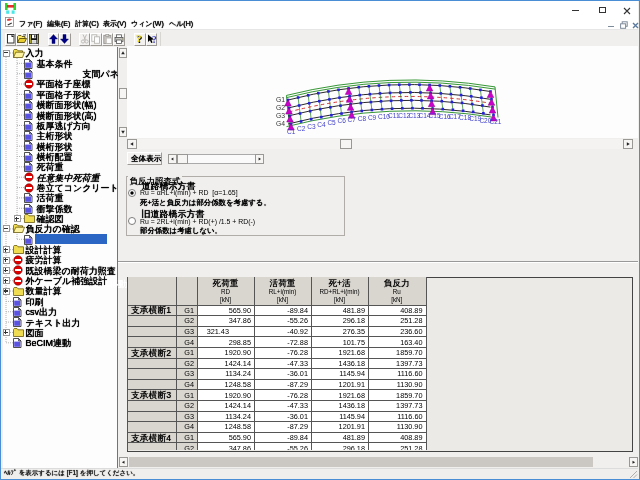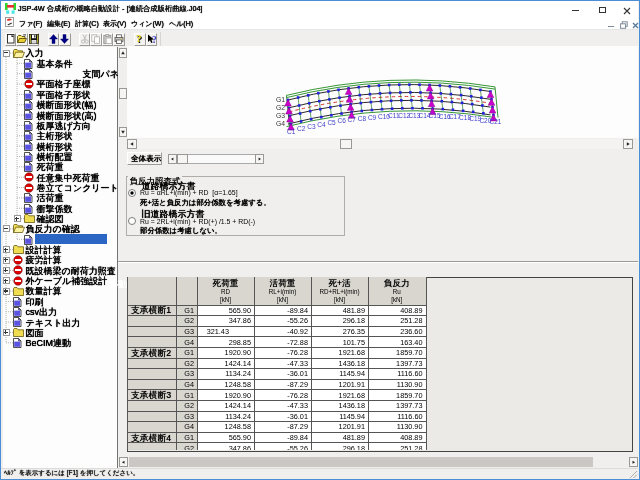--- a/index.html
+++ b/index.html
@@ -10,21 +10,20 @@
 </style></head><body>
 <div id="win">
 <div class="ab" style="left:0px;top:0px;width:637px;height:13.5px;background:#fff"></div>
 <svg class="ab" style="left:4px;top:2px" width="11" height="11" viewBox="0 0 11 11">
 <rect x="0" y="0" width="2.6" height="7" fill="#2fd42f"></rect>
 <rect x="8.4" y="0" width="2.6" height="7" fill="#2fd42f"></rect>
 <rect x="2" y="2" width="7" height="2.6" fill="#e83030"></rect>
 <rect x="1.2" y="7.4" width="3" height="3.4" fill="#46e8e8"></rect>
 <rect x="6.6" y="7.4" width="3" height="3.4" fill="#46e8e8"></rect>
 </svg>
-<div class="t" style="left:17px;top:2.8px;font-size:7.3px;line-height:9.3px;color:#111;text-shadow:0 0 0.7px #111,0 0 0.7px #111;">JSP-4W 合成桁の概略自動設計 - [連続合成版桁曲線.J04]</div>
 <div class="ab" style="left:571px;top:8.6px;width:7px;height:1.2px;background:#333"></div>
 <div class="ab" style="left:598px;top:6px;width:6.5px;height:6px;border:1.1px solid #333"></div>
 <svg class="ab" style="left:622px;top:5.5px" width="8" height="8" viewBox="0 0 8 8">
 <path d="M1 1 L7 7 M7 1 L1 7" stroke="#333" stroke-width="1.1"></path>
     </svg>
 <div class="ab" style="left:0px;top:13.5px;width:637px;height:14.5px;background:#fff"></div>
 <svg class="ab" style="left:4px;top:16px" width="9" height="10" viewBox="0 0 9 10">
 <rect x="0.5" y="0.5" width="8" height="9" fill="#fff" stroke="#888" stroke-width="0.8"></rect>
 <path d="M2 2.5 Q4.5 0.5 7 2.5 Q4.5 4.5 2 3.5 Z" fill="#e03030"></path>
 <path d="M2.5 7.5 L6.5 5.5 L7 6.5 L3 8.5 Z" fill="#333"></path>
@@ -223,21 +222,21 @@
 <path d="M0.5 0.5 L5.5 0.5 L8 3 L8 9.5 L0.5 9.5 Z" fill="#fff" stroke="#222" stroke-width="0.8"></path>
 <path d="M5.5 0.5 L8 3 L5.5 3 Z" fill="#9a9af0" stroke="#222" stroke-width="0.6"></path>
 <path d="M1.3 3.2 L5 3.2 L5 1.2 L1.3 1.2 Z" fill="#fff"></path>
 <rect x="1.2" y="3.6" width="6" height="5.2" fill="#5a52e0"></rect>
 </svg>
 <div class="t" style="left:35.5px;top:161.25px;font-size:9px;line-height:11px;color:#000;text-shadow:0 0 0.7px #000,0 0 0.7px #000;">死荷重</div>
 <svg class="ab" style="left:23px;top:171.2px" width="10" height="10" viewBox="0 0 10 10">
 <circle cx="5" cy="5" r="4.2" fill="#e00000" stroke="#600" stroke-width="0.6"></circle>
 <rect x="2" y="4" width="6" height="2" fill="#fff"></rect>
 </svg>
-<div class="t" style="left:35.5px;top:171.6px;font-size:9px;line-height:11px;color:#000;text-shadow:0 0 0.7px #000,0 0 0.7px #000;">任意集中死荷重</div>
+<div class="t" style="left:35.5px;top:171.6px;font-size:9px;line-height:11px;color:#000;text-shadow:0 0 0.7px #000,0 0 0.7px #000;font-style:italic;">任意集中死荷重</div>
 <svg class="ab" style="left:23px;top:181.54999999999998px" width="10" height="10" viewBox="0 0 10 10">
 <circle cx="5" cy="5" r="4.2" fill="#e00000" stroke="#600" stroke-width="0.6"></circle>
 <rect x="2" y="4" width="6" height="2" fill="#fff"></rect>
 </svg>
 <div class="t" style="left:35.5px;top:181.95px;font-size:9px;line-height:11px;color:#000;text-shadow:0 0 0.7px #000,0 0 0.7px #000;">巻立てコンクリート</div>
 <svg class="ab" style="left:23px;top:192.20000000000002px" width="9" height="10" viewBox="0 0 9 10">
 <path d="M0.5 0.5 L5.5 0.5 L8 3 L8 9.5 L0.5 9.5 Z" fill="#fff" stroke="#222" stroke-width="0.8"></path>
 <path d="M5.5 0.5 L8 3 L5.5 3 Z" fill="#9a9af0" stroke="#222" stroke-width="0.6"></path>
 <path d="M1.3 3.2 L5 3.2 L5 1.2 L1.3 1.2 Z" fill="#fff"></path>
 <rect x="1.2" y="3.6" width="6" height="5.2" fill="#5a52e0"></rect>

